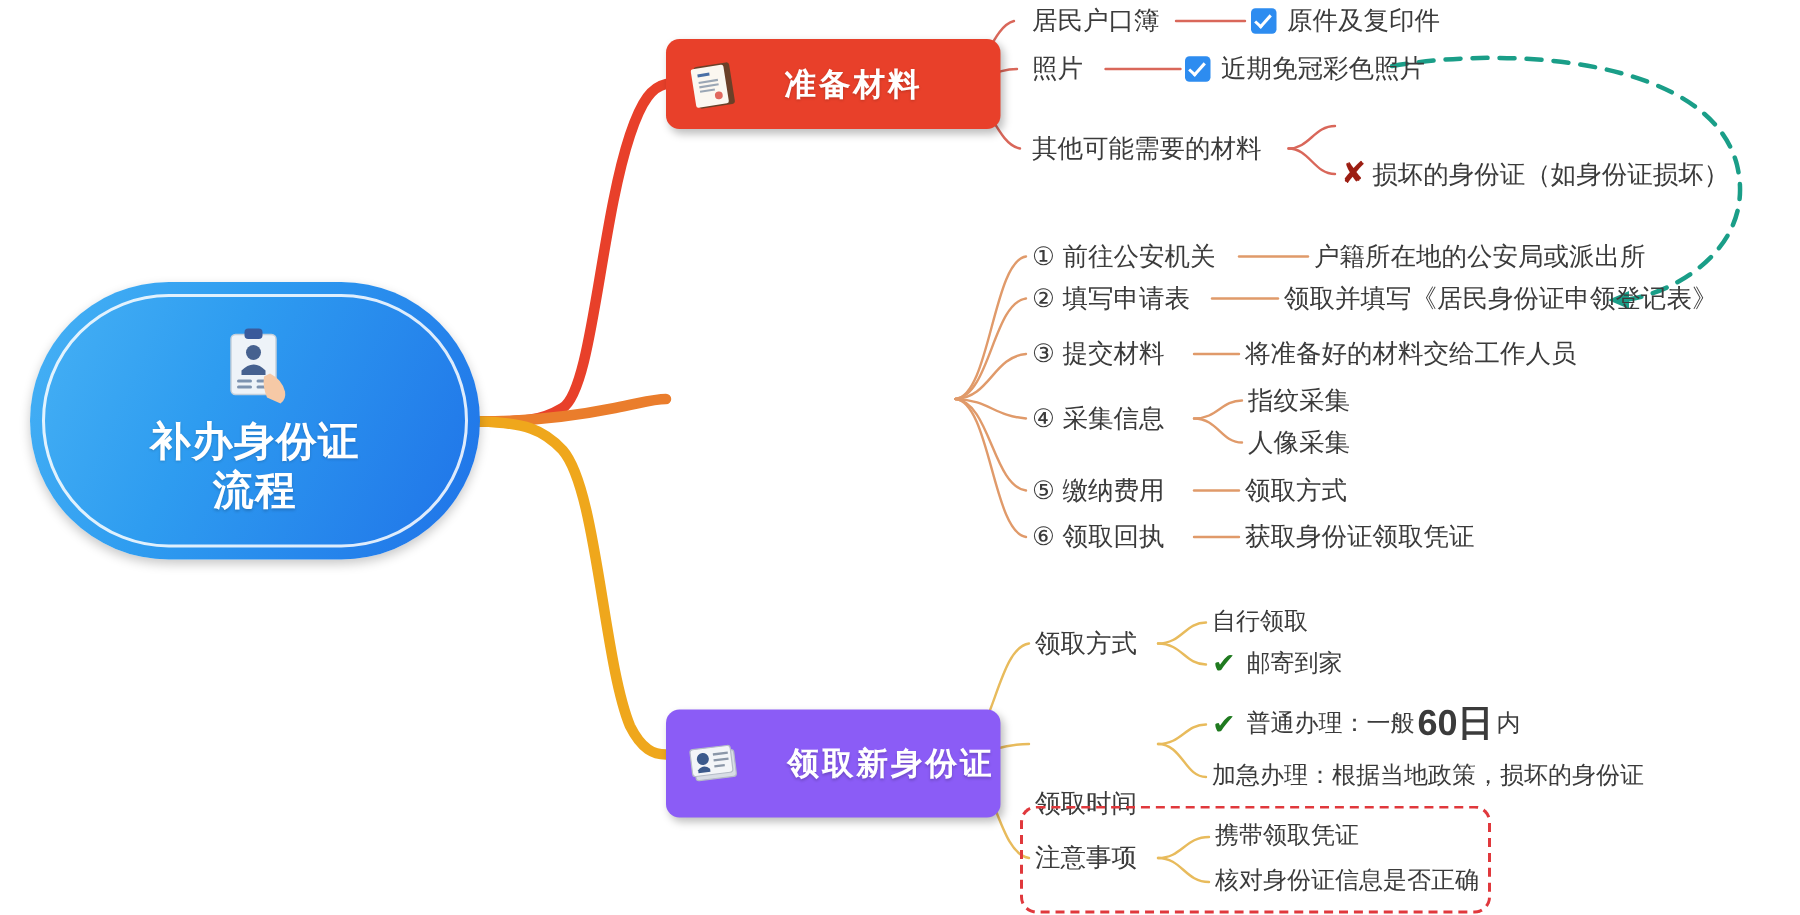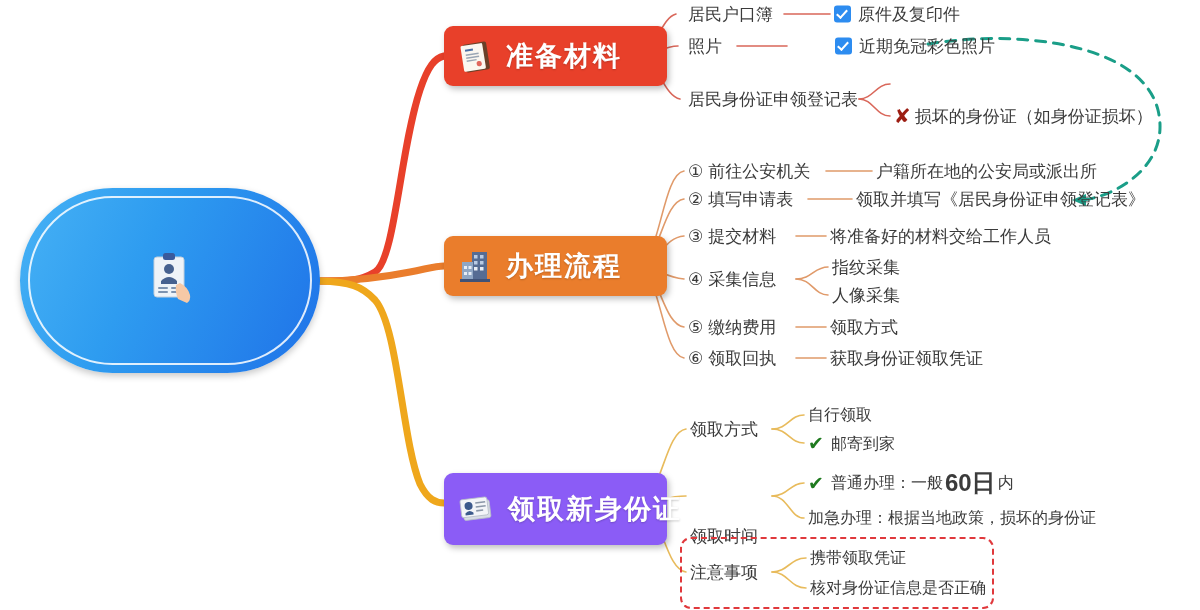--- a/index.html
+++ b/index.html
@@ -65,25 +65,26 @@
     padding: 0 16px 0 14px;
   }
   .branch-node .bicon {
     flex: 0 0 auto;
     margin-right: 12px;
     display: flex;
     align-items: center;
   }
   .branch-label {
     color: #ffffff;
-    font-size: 27px;
+    font-size: 21px;
     font-weight: bold;
     letter-spacing: 2px;
     white-space: nowrap;
     text-shadow: 0 1px 2px rgba(0,0,0,0.20);
+    margin-left: 17px;
   }
 
   
   .node-text {
     position: absolute;
     color: #3b3b3b;
     font-size: 17px;
     white-space: nowrap;
     line-height: 1;
     transform: translateY(-50%);
@@ -222,20 +223,22 @@
         <rect x="19" y="2" width="12" height="7" rx="2.5" fill="#3a5a9b"></rect>
         <circle cx="25" cy="18" r="5" fill="#46618f"></circle>
         <path d="M17 30 q8 -8 16 0 v3 H17 Z" fill="#46618f"></path>
         <rect x="14" y="36" width="10" height="2" rx="1" fill="#7d93b0"></rect>
         <rect x="14" y="40" width="10" height="2" rx="1" fill="#7d93b0"></rect>
         <rect x="27" y="36" width="10" height="2" rx="1" fill="#7d93b0"></rect>
         <rect x="27" y="40" width="8" height="2" rx="1" fill="#7d93b0"></rect>
         <path d="M36 32 q8 4 10 12 q1 5 -3 8 l-9 -4 q-3 -7 -2 -14 Z" fill="#f6c9a6"></path>
       </svg>
     </div>
+    <div class="root-label">补办身份证
+流程</div>
   </div>
 
   <div class="branch-node" style="left:444px; top:26px; width:193px; height:60px; background:#e8402a;">
     <span class="bicon">
       <svg width="36" height="36" viewBox="0 0 36 36">
         <g transform="rotate(-9 18 18)">
           <rect x="6" y="5" width="24" height="28" rx="2" fill="#6b4028"></rect>
           <rect x="4" y="6" width="22" height="26" rx="1.5" fill="#fbf7f0"></rect>
           <rect x="8" y="10" width="8" height="2" fill="#4a6fa5"></rect>
           <rect x="8" y="15" width="13" height="1.4" fill="#9aa6b4"></rect>
@@ -252,53 +255,33 @@
     <span>居民户口簿</span>
   </div>
   <div class="node-text" style="left:834px; top:14px;">
     <span class="cb checked"></span>
     <span>原件及复印件</span>
   </div>
 
   <div class="node-text" style="left:688px; top:46px;">
     <span>照片</span>
   </div>
-  <div class="node-text" style="left:835px; top:46px;">
+  <div class="node-text" style="left:790px; top:46px;">
     <span class="cb checked"></span>
     <span>近期免冠彩色照片</span>
   </div>
 
   <div class="node-text" style="left:688px; top:99px;">
-    <span>居民身份证申领登记表</span>
+    <span>其他可能需要的材料</span>
   </div>
   <div class="node-text" style="left:894px; top:116px;">
     <span class="xmark">✘</span>
     <span>损坏的身份证（如身份证损坏）</span>
   </div>
 
-  <div class="branch-node" style="left:444px; top:236px; width:193px; height:60px; background:#ea7d2c;">
-    <span class="bicon">
-      <svg width="36" height="34" viewBox="0 0 36 34">
-        <rect x="14" y="3" width="15" height="28" fill="#566c93"></rect>
-        <rect x="4" y="13" width="11" height="18" fill="#8fa6c4"></rect>
-        <rect x="16" y="6" width="3.5" height="3.5" fill="#b9cbe4"></rect>
-        <rect x="22" y="6" width="3.5" height="3.5" fill="#b9cbe4"></rect>
-        <rect x="16" y="12" width="3.5" height="3.5" fill="#b9cbe4"></rect>
-        <rect x="22" y="12" width="3.5" height="3.5" fill="#b9cbe4"></rect>
-        <rect x="16" y="18" width="3.5" height="3.5" fill="#e7edf6"></rect>
-        <rect x="22" y="18" width="3.5" height="3.5" fill="#e7edf6"></rect>
-        <rect x="6" y="17" width="3" height="3" fill="#e7edf6"></rect>
-        <rect x="10.5" y="17" width="3" height="3" fill="#e7edf6"></rect>
-        <rect x="6" y="23" width="3" height="3" fill="#e7edf6"></rect>
-        <rect x="10.5" y="23" width="3" height="3" fill="#e7edf6"></rect>
-        <rect x="2" y="30" width="30" height="3" fill="#3f5277"></rect>
-      </svg>
-    </span>
-    <span class="branch-label">办理流程</span>
-  </div>
 
   <div class="node-text" style="left:688px; top:171px;">
     <span class="num">①</span>
     <span>前往公安机关</span>
   </div>
   <div class="node-text" style="left:876px; top:171px;">
     <span>户籍所在地的公安局或派出所</span>
   </div>
 
   <div class="node-text" style="left:688px; top:199px;">

